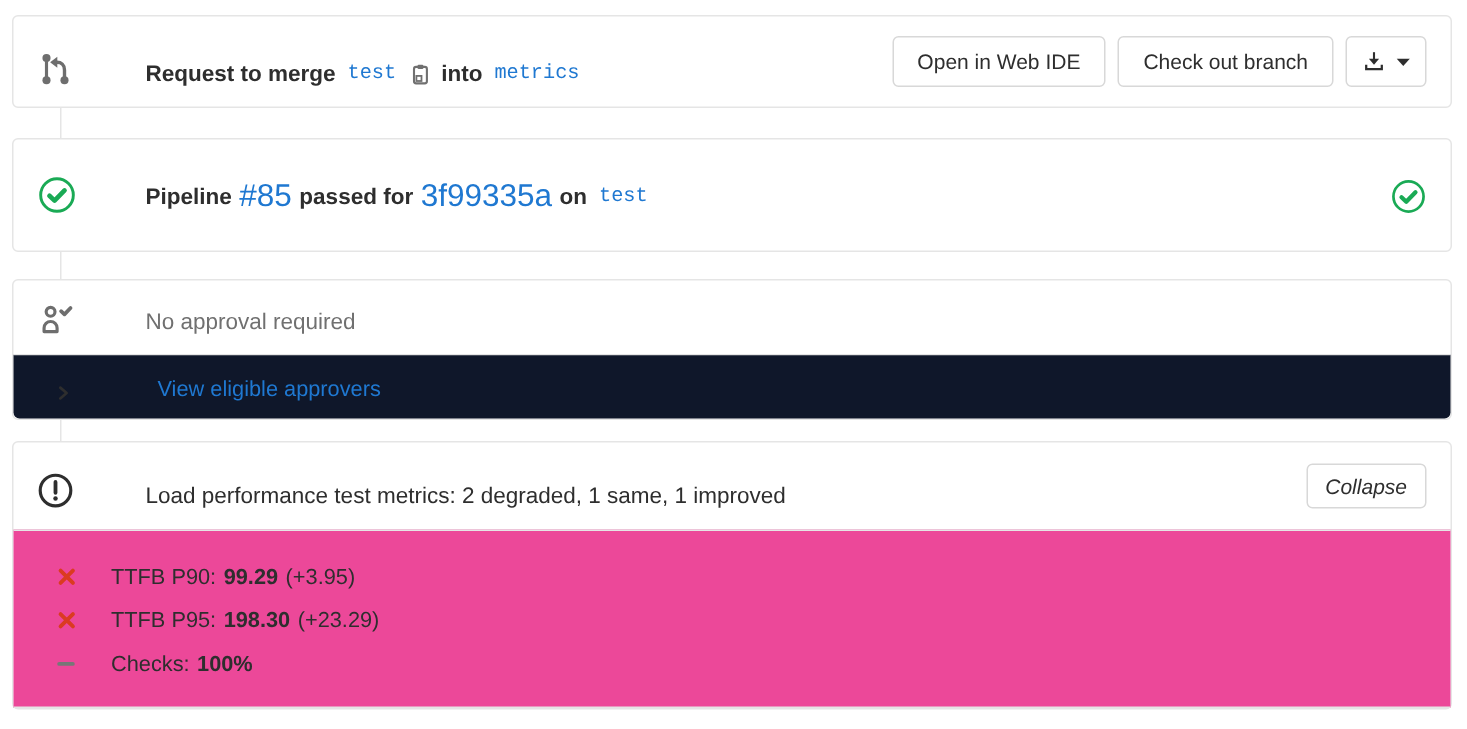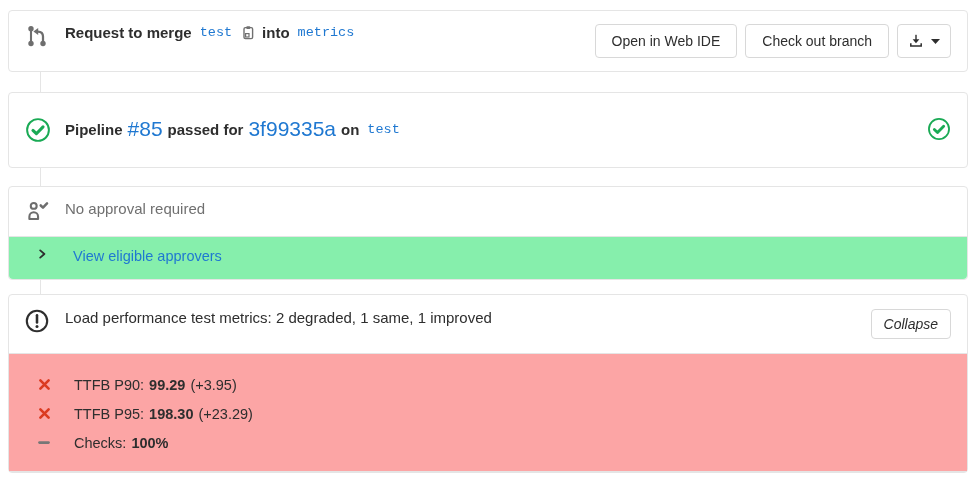--- a/index.html
+++ b/index.html
@@ -22,21 +22,21 @@
     border: 1px solid #e5e5e5;
     border-radius: 4px;
   }
   .connector {
     width: 1px; background: #e5e5e5; margin-left: 32px;
   }
   .c1 { height: 20px; }
   .c2 { height: 18px; }
   .c3 { height: 14px; }
 
-  .row { display: flex; align-items: flex-start; }
+  .row { display: flex; align-items: flex-end; gap: 32px; }
 
   
   .mr-header { padding: 13px 16px; min-height: 58px; }
   .icon-box { flex: 0 0 auto; display: inline-flex; align-items: center; justify-content: center; }
   .mr-icon-box { width: 24px; margin-right: 16px; }
   .mr-title { font-size: 15px; display: flex; align-items: center; flex-wrap: nowrap; }
   .bold { font-weight: 700; }
   .ref {
     font-family: "Liberation Mono", "DejaVu Sans Mono", monospace;
     font-size: 13.5px;
@@ -67,36 +67,36 @@
   .pipeline-text { font-size: 15px; display: flex; align-items: center; }
   .plain-link { color: #1f78d1; text-decoration: none; margin: 0 5px; font-size: 21px; }
   .pipeline-mini { margin-left: auto; display: inline-flex; cursor: pointer; }
 
   
   .approval-main { padding: 13px 16px; min-height: 49px; }
   .approval-icon-box { width: 24px; margin-right: 16px; }
   .muted { color: #707070; font-size: 15px; }
   .approvers-row {
     border-top: 1px solid #e5e5e5;
-    background: #86efac;
+    background: #0f172a;
     padding: 11px 16px;
     min-height: 43px;
     cursor: pointer;
     border-radius: 0 0 4px 4px;
   }
   .chev-box { width: 14px; margin-left: 10px; margin-right: 24px; }
   .link { color: #1f78d1; text-decoration: none; font-size: 14.5px; }
 
   
   .perf-header { padding: 14px 16px; min-height: 58px; }
   .perf-icon-box { width: 24px; margin-right: 16px; }
   .perf-summary { font-size: 15px; }
   .perf-body {
     border-top: 1px solid #e5e5e5;
-    background: #fca5a5;
+    background: #ec4899;
     padding: 16px 0 14px 0;
     border-bottom: 1px solid #e5e5e5;
   }
   .metric-row { display: flex; align-items: center; height: 29px; padding-left: 28px; font-size: 14.5px; }
   .m-icon { width: 14px; margin-right: 23px; display: inline-flex; align-items: center; justify-content: center; flex: 0 0 auto; }
   .m-label { margin-right: 5px; }
   .m-value { font-weight: 700; }
   .m-delta { margin-left: 5px; }
 
   svg { display: block; }

